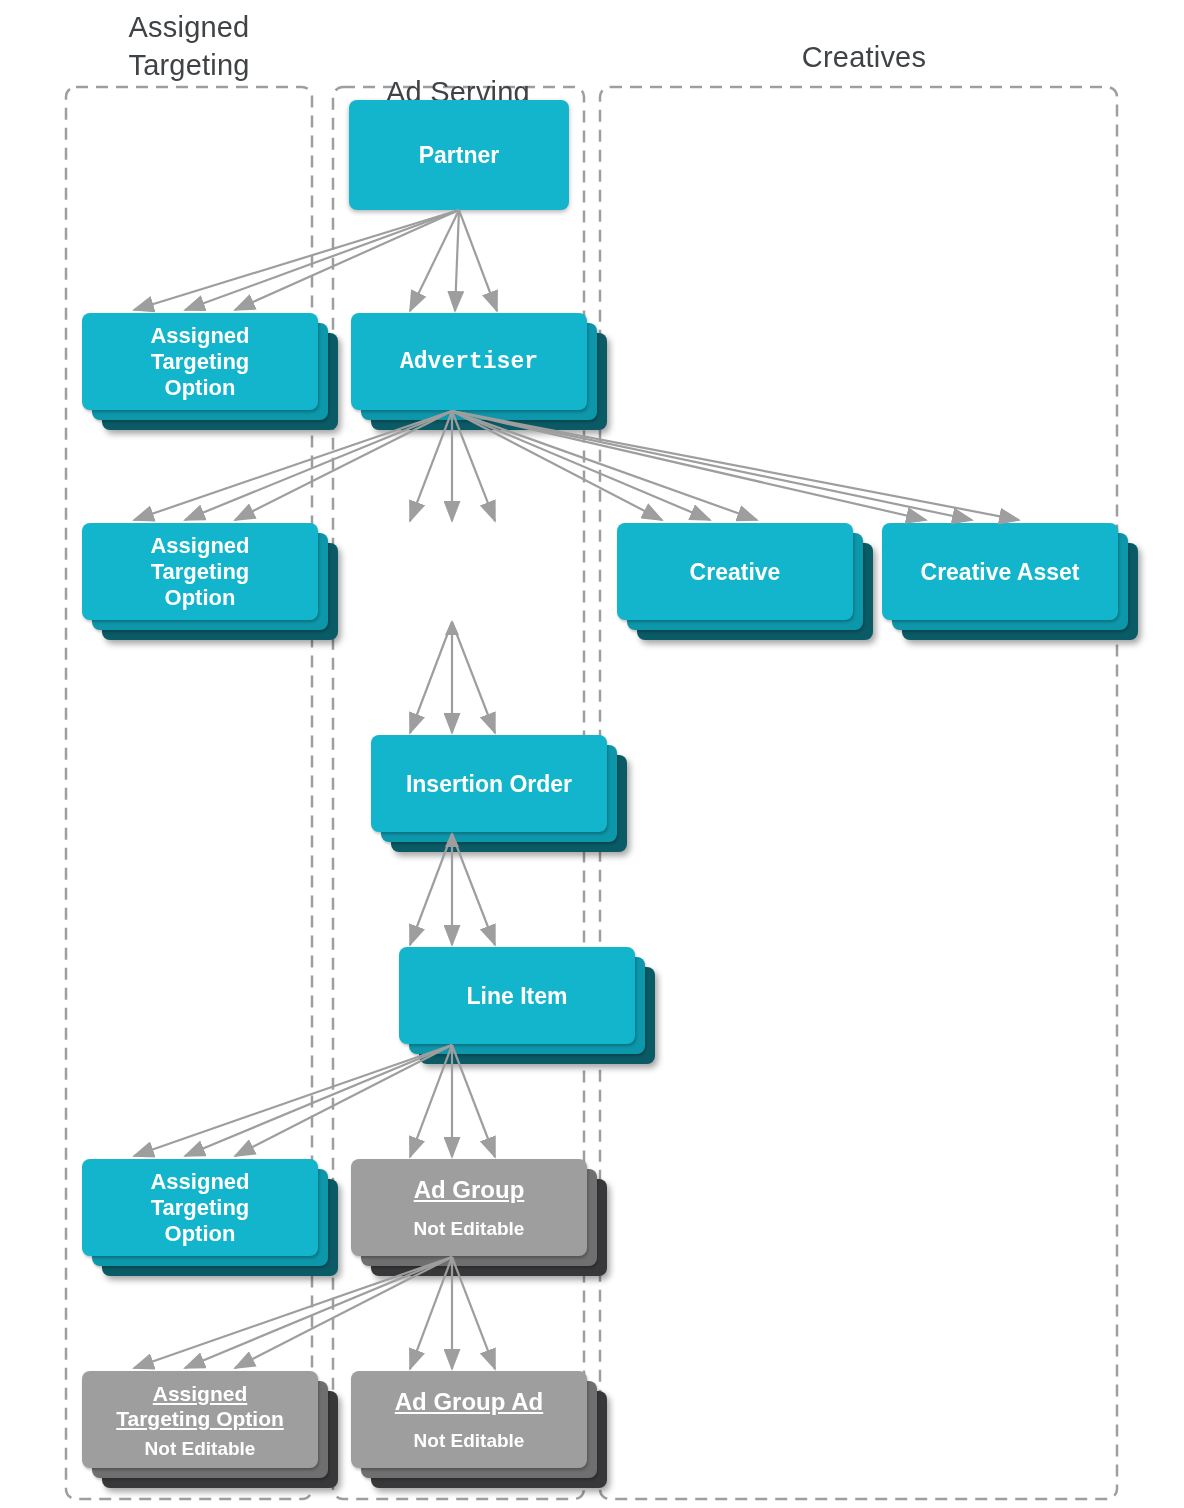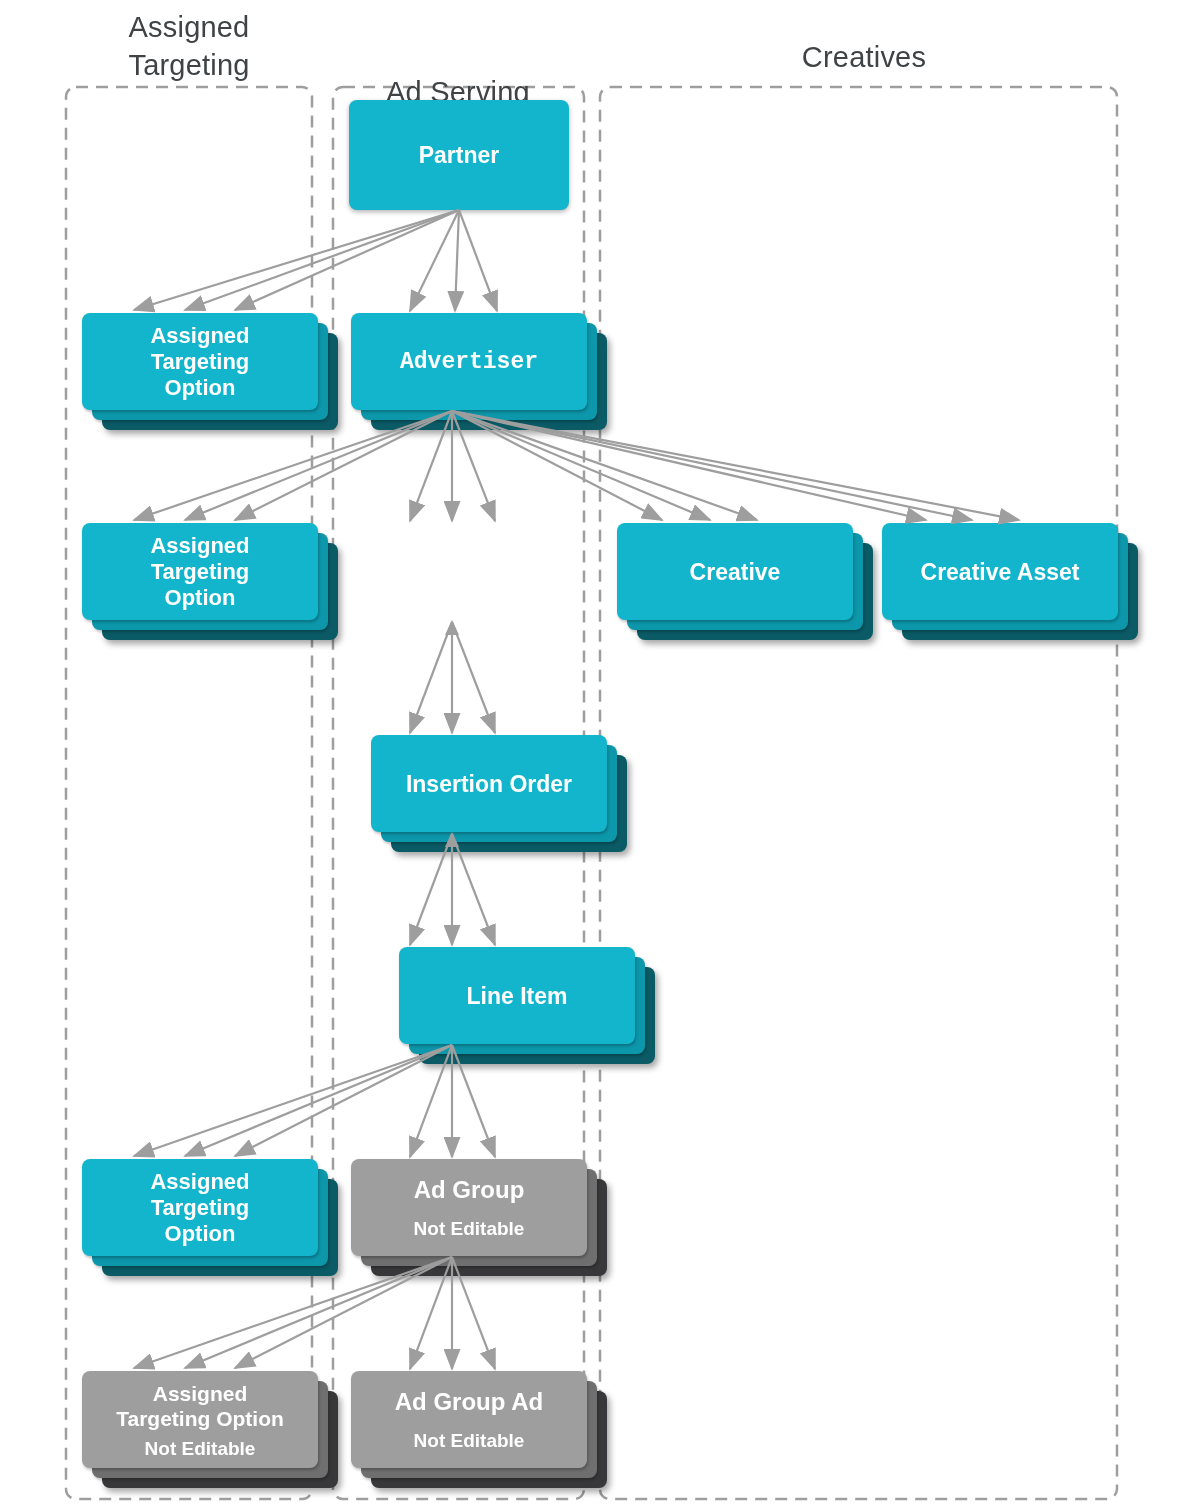--- a/index.html
+++ b/index.html
@@ -51,21 +51,21 @@
 
   .label{
     color:#ffffff;font-weight:700;font-size:23px;line-height:26px;
     text-align:center;white-space:nowrap;
   }
   .label .ln{display:block;font-size:22px;line-height:26px;}
   .sublabel{
     color:#ffffff;font-weight:700;font-size:19px;line-height:19px;
     text-align:center;margin-top:16px;white-space:nowrap;
   }
-  .gray .label{font-size:24px;}
+  .gray .label{font-size:24px;text-decoration:underline;}
   .gray .label .ln{font-size:21px;line-height:25px;}
 </style>
 </head>
 <body>
 
 <div id="canvas">
 
   <svg id="colframes" class="layer" width="1184" height="1508">
     <rect x="66" y="87" width="246" height="1412" rx="10" fill="none" stroke="#9e9e9e" stroke-width="2.5" stroke-dasharray="12 8"></rect>
     <rect x="333" y="87" width="251" height="1412" rx="10" fill="none" stroke="#9e9e9e" stroke-width="2.5" stroke-dasharray="12 8"></rect>

